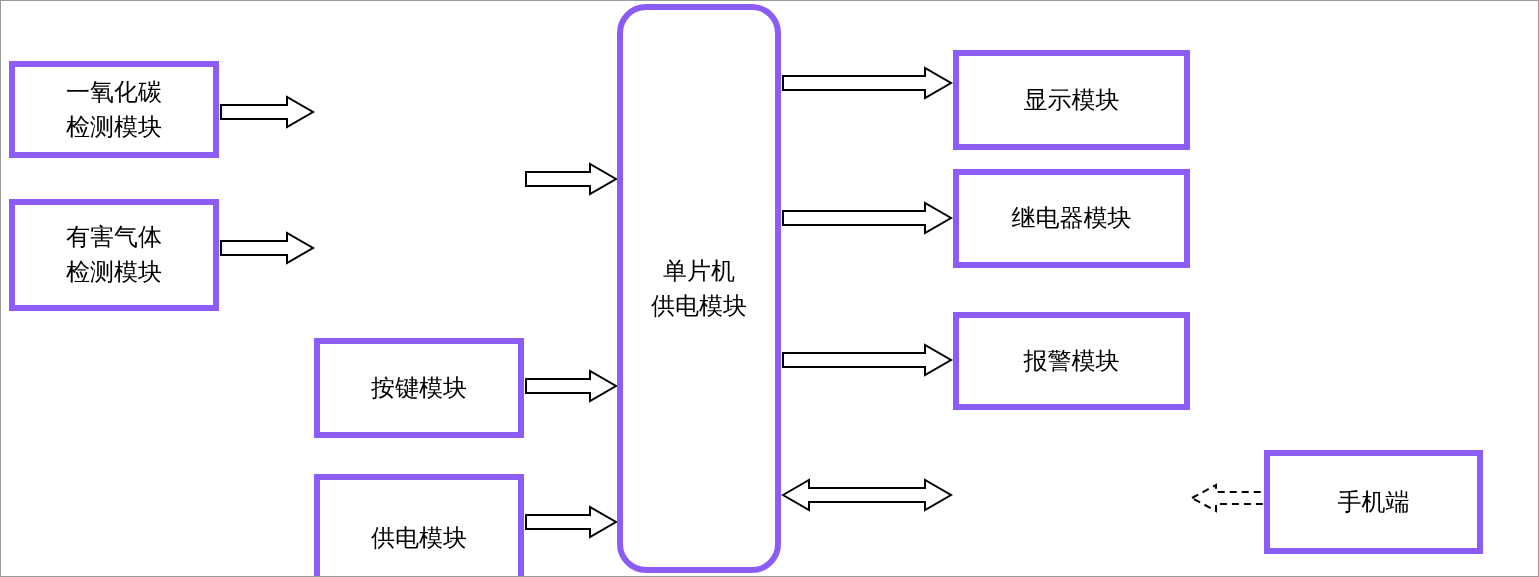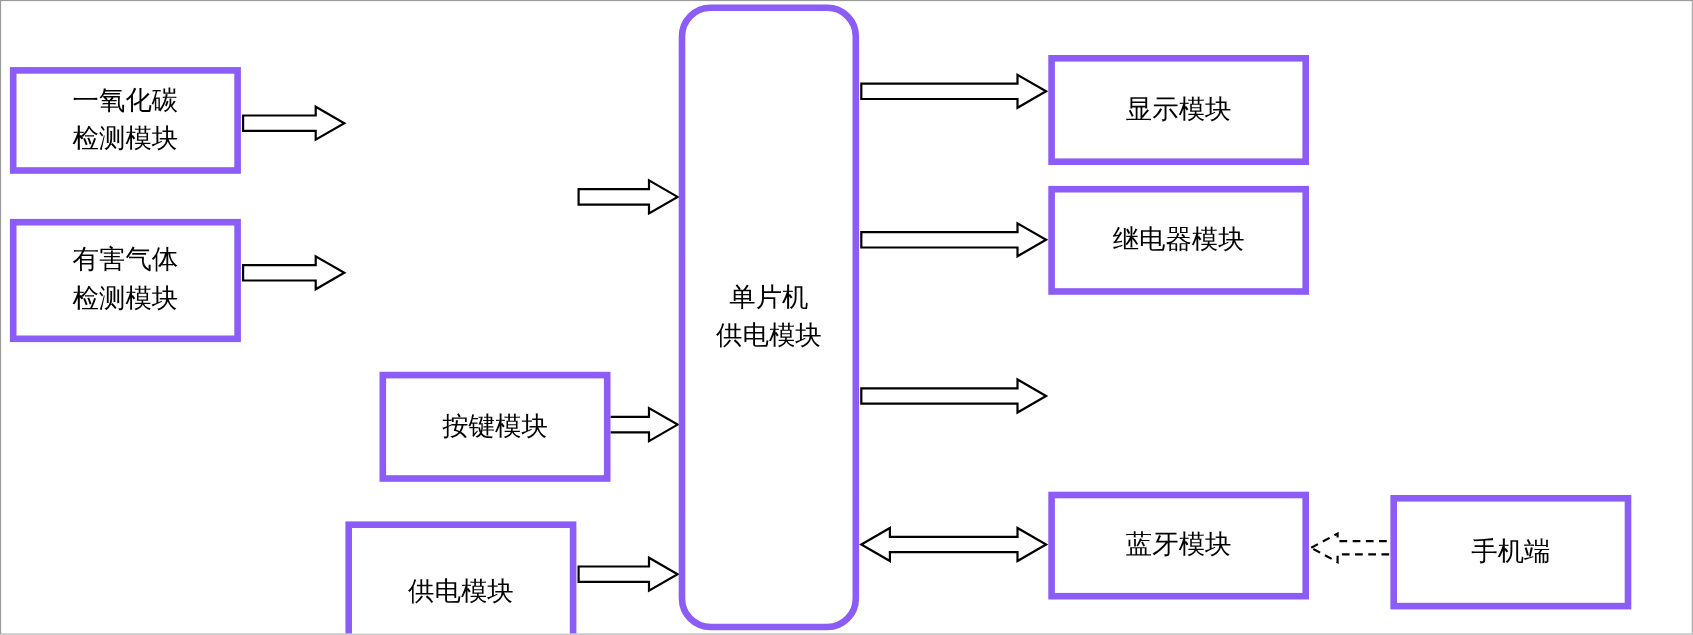--- a/index.html
+++ b/index.html
@@ -34,21 +34,21 @@
     justify-content: center;
     text-align: center;
     font-size: 24px;
     color: #000000;
     line-height: 1.45;
     box-sizing: border-box;
   }
   .box-co      { left: 8px;    top: 60px;  width: 210px; height: 97px; }
   .box-gas     { left: 8px;    top: 198px; width: 210px; height: 112px; }
   .box-adc     { left: 313px;  top: 87px;  width: 210px; height: 183px; }
-  .box-key     { left: 313px;  top: 337px; width: 210px; height: 100px; margin-left: 31px; }
+  .box-key     { left: 313px;  top: 337px; width: 210px; height: 100px; }
   .box-power   { left: 313px;  top: 473px; width: 210px; height: 128px; }
   .box-mcu     { left: 616px;  top: 3px;   width: 164px; height: 569px; border-radius: 29px; }
   .box-display { left: 952px;  top: 31px;  width: 237px; height: 100px; margin-top: 18px; }
   .box-relay   { left: 952px;  top: 168px; width: 237px; height: 99px; }
   .box-alarm   { left: 952px;  top: 311px; width: 237px; height: 98px; }
   .box-bt      { left: 952px;  top: 446px; width: 237px; height: 98px; }
   .box-phone   { left: 1263px; top: 449px; width: 219px; height: 104px; }
   .arrow-solid  { fill: #ffffff; stroke: #000000; stroke-width: 2; }
   .arrow-dashed { fill: none;    stroke: #000000; stroke-width: 2; stroke-dasharray: 7 5; }
 </style>
@@ -95,22 +95,22 @@
   </div>
 
   <div class="box box-display">
     <span>显示模块</span>
   </div>
 
   <div class="box box-relay">
     <span>继电器模块</span>
   </div>
 
+  <div class="box box-alarm">
+    <span>报警模块</span>
+  </div>
 
-  <div class="box box-bt">
-    <span>蓝牙模块</span>
-  </div>
 
   <div class="box box-phone">
     <span>手机端</span>
   </div>
 
 </div>
 
 </body></html>

